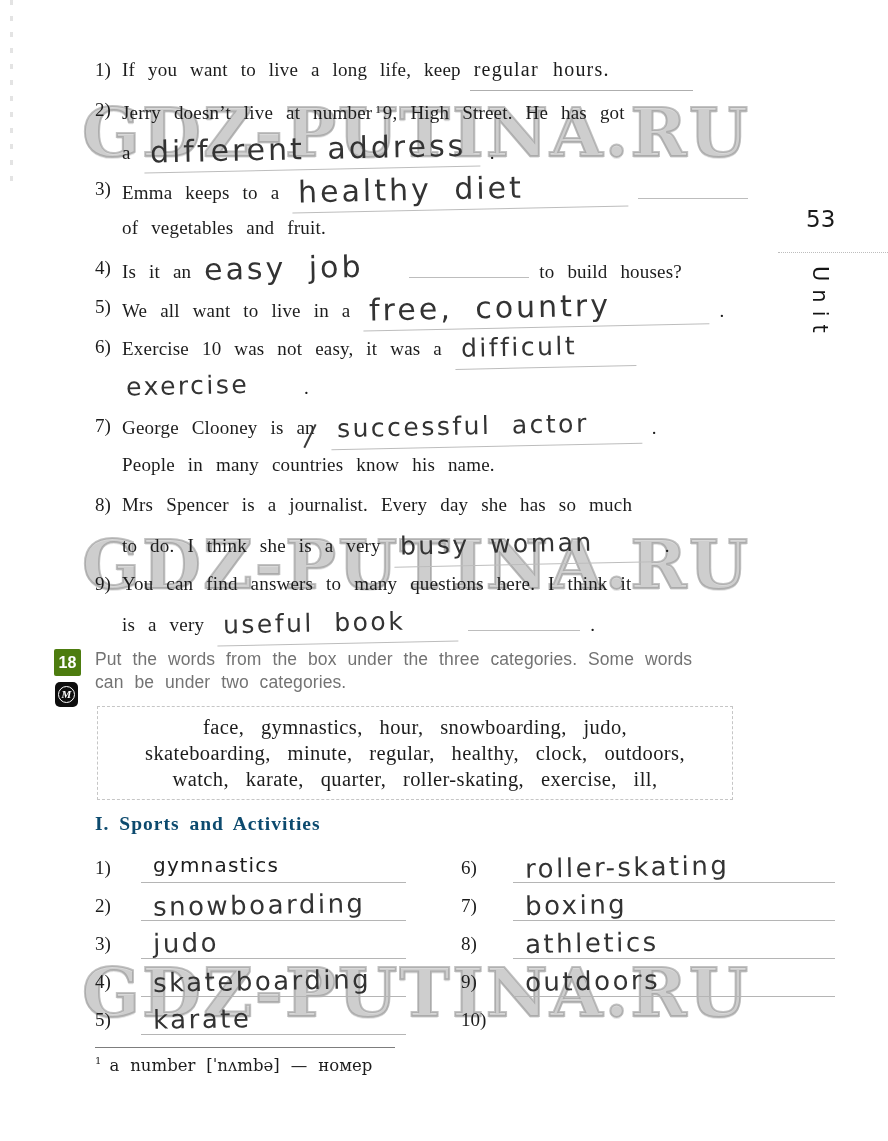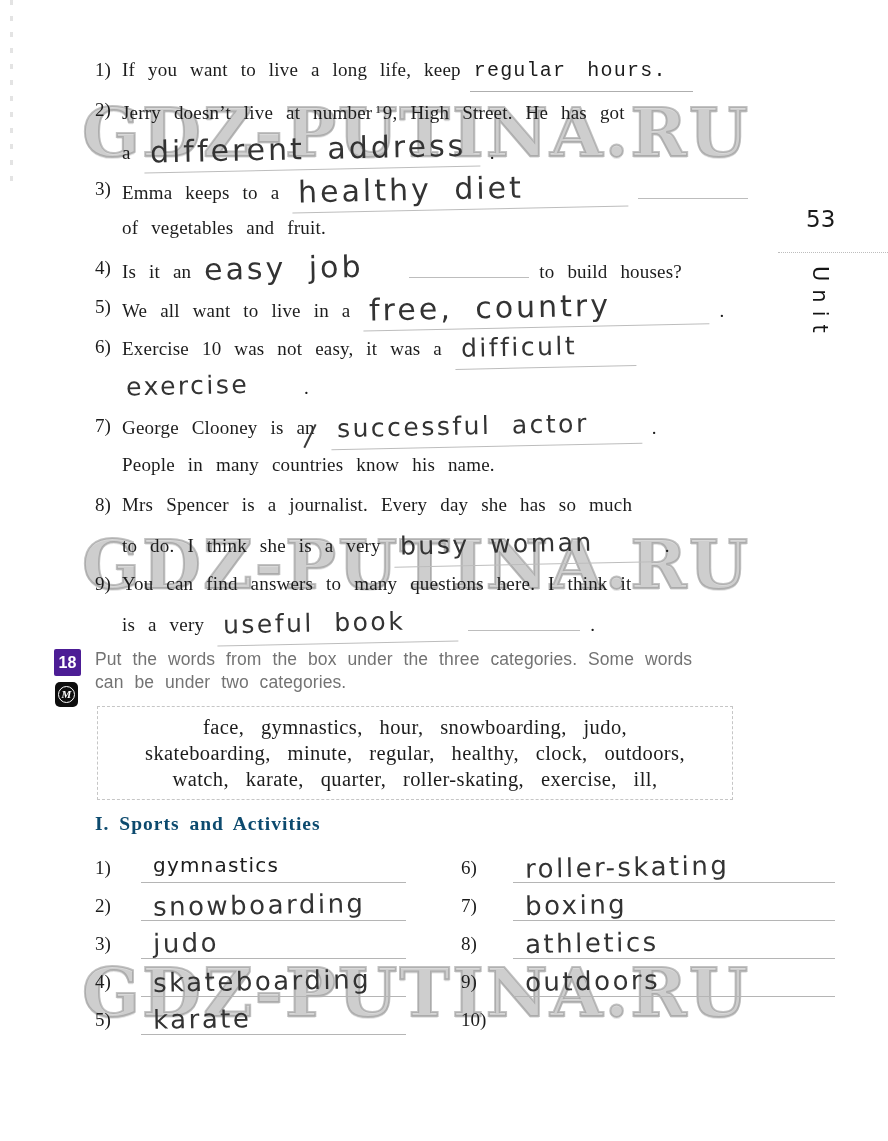--- a/index.html
+++ b/index.html
@@ -17,34 +17,34 @@
   .wm1{top:92px;} .wm2{top:524px;} .wm3{top:952px;}
   
   .main{position:absolute;left:95px;top:50px;width:650px;z-index:1;}
   .line{position:relative;height:39.5px;line-height:39.5px;white-space:nowrap;padding-left:27px;}
   .num{position:absolute;left:0;top:0;font-size:19px;}
   .printed{font-size:19px;word-spacing:.42em;letter-spacing:.2px;margin-right:9px;}
   sup.fnref{font-size:11px;vertical-align:super;margin-right:2px;margin-left:-6px;}
   .struck{position:relative;margin-left:-9px;margin-right:12px;}
   .struck::after{content:"";position:absolute;left:4px;top:6px;width:1.6px;height:26px;
     background:#3a3a3a;transform:rotate(26deg);}
-  .model{font-family:Liberation Mono, monospace;font-size:20px;font-weight:500;
+  .model{font-family:Liberation Serif, serif;font-size:20px;font-weight:500;
     letter-spacing:1.2px;word-spacing:8px;border-bottom:1.6px solid #aeaeae;
     display:inline-block;padding:0 14px 0 4px;}
   .hw{font-family:"DejaVu Sans","Liberation Sans",sans-serif;font-size:25px;color:#333;
     letter-spacing:2.5px;word-spacing:10px;display:inline-block;transform:rotate(-1.2deg);
     margin:0 10px 0 4px;}
   .hw.big{font-size:30px;letter-spacing:3px;}
   .hw.ul{border-bottom:1.6px solid #bdbdbd;padding:0 10px 0 6px;}
   .blank{display:inline-block;height:27px;border-bottom:1.6px solid #bdbdbd;
     vertical-align:baseline;margin-right:10px;}
   .gap{display:inline-block;height:1px;}
   
   .ex18{position:relative;margin-top:5px;}
-  .ex-badge{position:absolute;left:-41px;top:1px;width:27px;height:27px;background:#4c1d95;
+  .ex-badge{position:absolute;left:-41px;top:1px;width:27px;height:27px;background:#4d7c0f;
     color:#fff;font-family:"Liberation Sans",sans-serif;font-weight:bold;font-size:16px;
     text-align:center;line-height:27px;border-radius:2px;}
   .m-icon{position:absolute;left:-40px;top:34px;width:23px;height:25px;background:#0d0d0d;
     border-radius:5px;display:flex;align-items:center;justify-content:center;}
   .m-icon .ring{width:15px;height:15px;border:1.6px solid #fff;border-radius:50%;
     display:flex;align-items:center;justify-content:center;
     font-family:"Liberation Serif",serif;font-style:italic;font-weight:bold;
     font-size:11px;color:#fff;line-height:1;}
   .instr-line{font-family:"Liberation Sans","DejaVu Sans",sans-serif;font-size:17.5px;
     line-height:23px;word-spacing:.34em;letter-spacing:.1px;color:#737373;}
@@ -144,14 +144,20 @@
           <div class="ans-num">4)</div>
           <div class="ans-cell"><span class="hw-ans">skateboarding</span></div>
           <div class="ans-num">9)</div>
           <div class="ans-cell right"><span class="hw-ans">outdoors</span></div>
           <div class="ans-num">5)</div>
           <div class="ans-cell"><span class="hw-ans">karate</span></div>
           <div class="ans-num">10)</div>
         </div>
     </div>
 
+    <div class="footnote">
+      <div class="fn-divider"></div>
+      <div class="fn-text">
+        <sup>1</sup><span>a number [ˈnʌmbə] — номер</span>
+      </div>
+    </div>
   </div>
 </div>
 
 </body></html>

